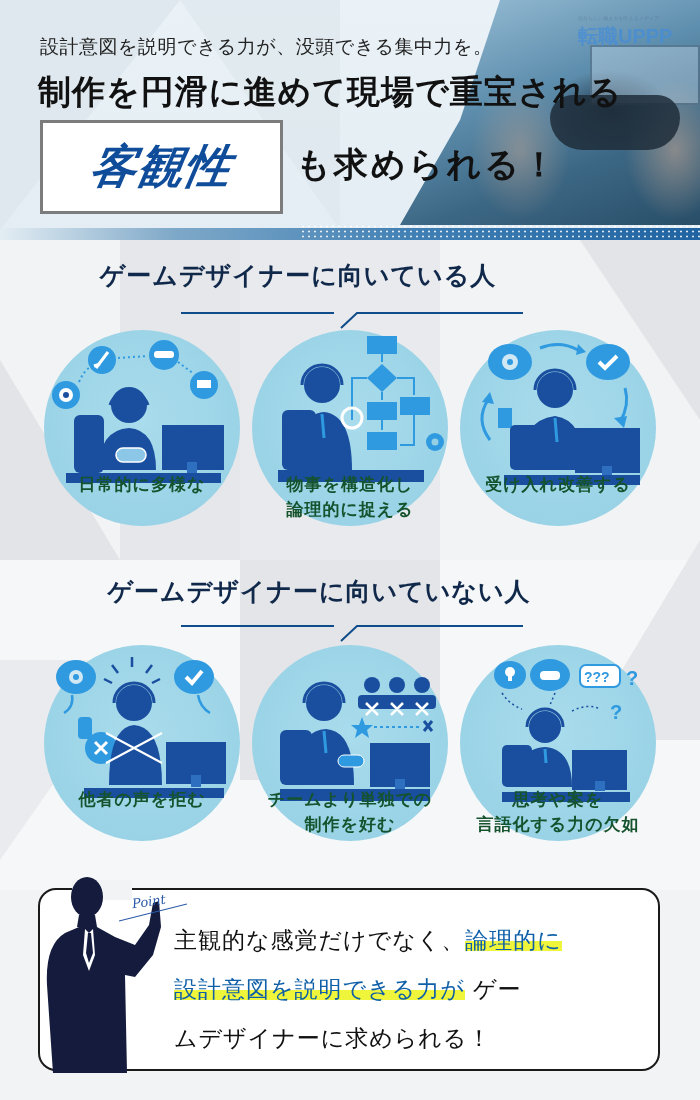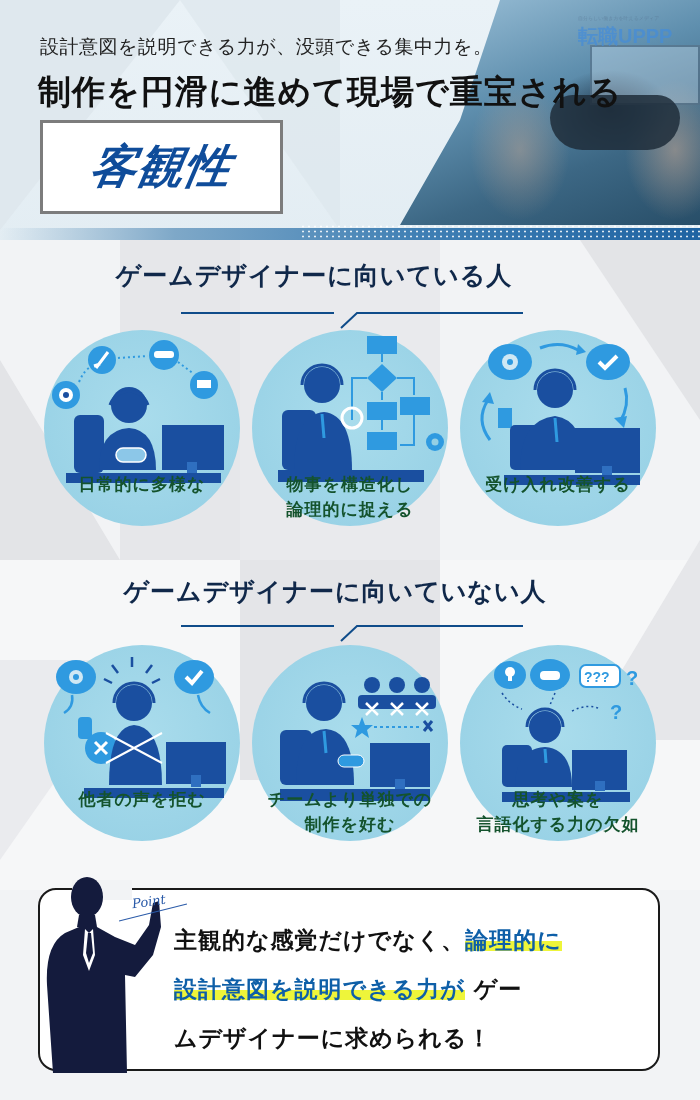--- a/index.html
+++ b/index.html
@@ -37,37 +37,37 @@
   .hero .dots { position: absolute; left: 300px; top: 224px; width: 400px; height: 16px;
      background-image: radial-gradient(circle, rgba(255,255,255,.85) 0.9px, transparent 1.2px);
      background-size: 6px 5px; }
 
   
   .bgpattern { position: absolute; left: 0; top: 240px; width: 700px; height: 860px; overflow: hidden; background: #f2f3f5; }
   .bgpattern .blk { position: absolute; background: #e6e7ea; }
   .bgpattern .tri { position: absolute; width: 0; height: 0; }
 
   
-  .section-title { position: absolute; left: 16px; width: 596px; text-align: center; font-size: 25px; font-weight: 700; color: #10284a; letter-spacing: 1px; }
+  .section-title { position: absolute; left: 0; width: 596px; text-align: center; font-size: 25px; font-weight: 700; color: #10284a; letter-spacing: 1px; }
   .connector { position: absolute; left: 0; width: 700px; height: 30px; }
 
   
   .card { position: absolute; width: 205px; height: 230px; }
   .card .circle { position: absolute; left: 0; top: 0; width: 196px; height: 196px; border-radius: 50%;
      background: radial-gradient(circle at 50% 45%, #a9dcec 0%, #94cfe4 100%); }
   .card .illus { position: absolute; left: 0; top: 0; width: 196px; height: 196px; }
   .card .label { position: absolute; left: -15px; width: 226px; top: 142px; text-align: center; font-size: 17px; font-weight: 700; color: #14532d; line-height: 25px; letter-spacing: 1px; }
 
   
   .point-box { position: absolute; left: 38px; top: 888px; width: 622px; height: 183px; border: 2px solid #1a1a1a; border-radius: 18px; background: #fff; }
   .point-mask { position: absolute; left: 72px; top: 880px; width: 60px; height: 20px; background: #f2f3f5; }
   .silhouette { position: absolute; left: 45px; top: 875px; width: 120px; height: 198px; }
   .point-label { position: absolute; left: 132px; top: 894px; font-family: "DejaVu Serif", serif; font-style: italic; font-size: 13px; color: #2a5aa8; transform: rotate(-8deg); }
   .point-underline { position: absolute; left: 118px; top: 912px; width: 70px; height: 1px; background: #2a5aa8; transform: rotate(-14deg); }
-  .point-text { position: absolute; left: 174px; top: 916px; width: 470px; font-size: 23px; font-weight: 700; color: #111; line-height: 49px; letter-spacing: 1px; }
+  .point-text { position: absolute; left: 174px; top: 916px; width: 470px; font-size: 23px; font-weight: 400; color: #111; line-height: 49px; letter-spacing: 1px; }
   .point-text .hl { color: #0e5fa8; background: linear-gradient(180deg, transparent 55%, #eef53a 55%, #eef53a 92%, transparent 92%); }
 </style>
 </head>
 <body>
 
 <div class="hero">
   <div class="tri t1"></div>
   <div class="tri t2"></div>
   <div class="photo">
     <div class="monitor"></div>
@@ -75,20 +75,21 @@
   </div>
   <div class="logo">
     <span class="tag">自分らしい働き方を叶えるメディア</span>
     <span class="name">転職UPPP</span>
   </div>
   <div class="subtitle">設計意図を説明できる力が、没頭できる集中力を。</div>
   <div class="headline">制作を円滑に進めて現場で重宝される</div>
   <div class="keyword-box">
     <span class="keyword">客観性</span>
   </div>
+  <div class="keyword-suffix">も求められる！</div>
   <div class="stripe"></div>
   <div class="dots"></div>
 </div>
 
 <div class="bgpattern">
   <div class="blk" style="left:120px;top:0;width:120px;height:320px;"></div>
   <div class="blk" style="left:240px;top:0;width:200px;height:320px;background:#e9eaed;"></div>
   <div class="blk" style="left:0;top:320px;width:700px;height:330px;background:#f6f7f8;"></div>
   <div class="blk" style="left:240px;top:320px;width:200px;height:220px;background:#e4e5e8;"></div>
   <div class="tri" style="left:0;top:120px;border-left:120px solid #e3e4e7;border-top:200px solid transparent;"></div>

